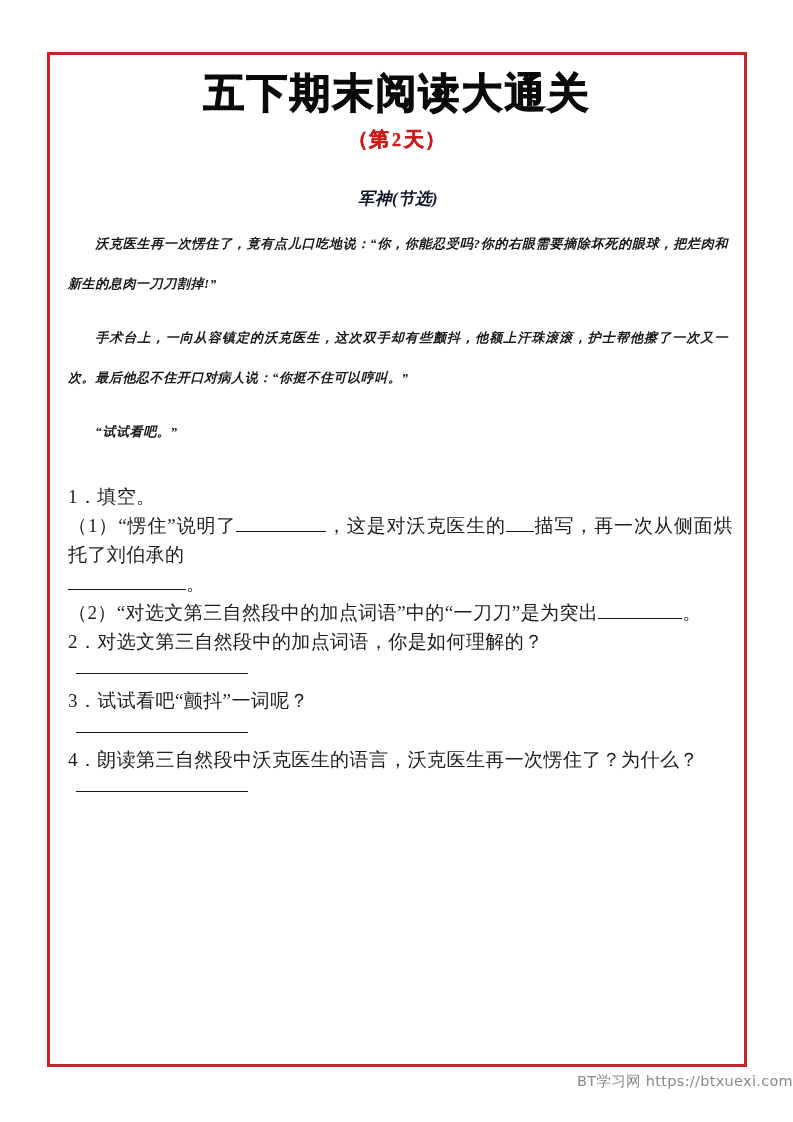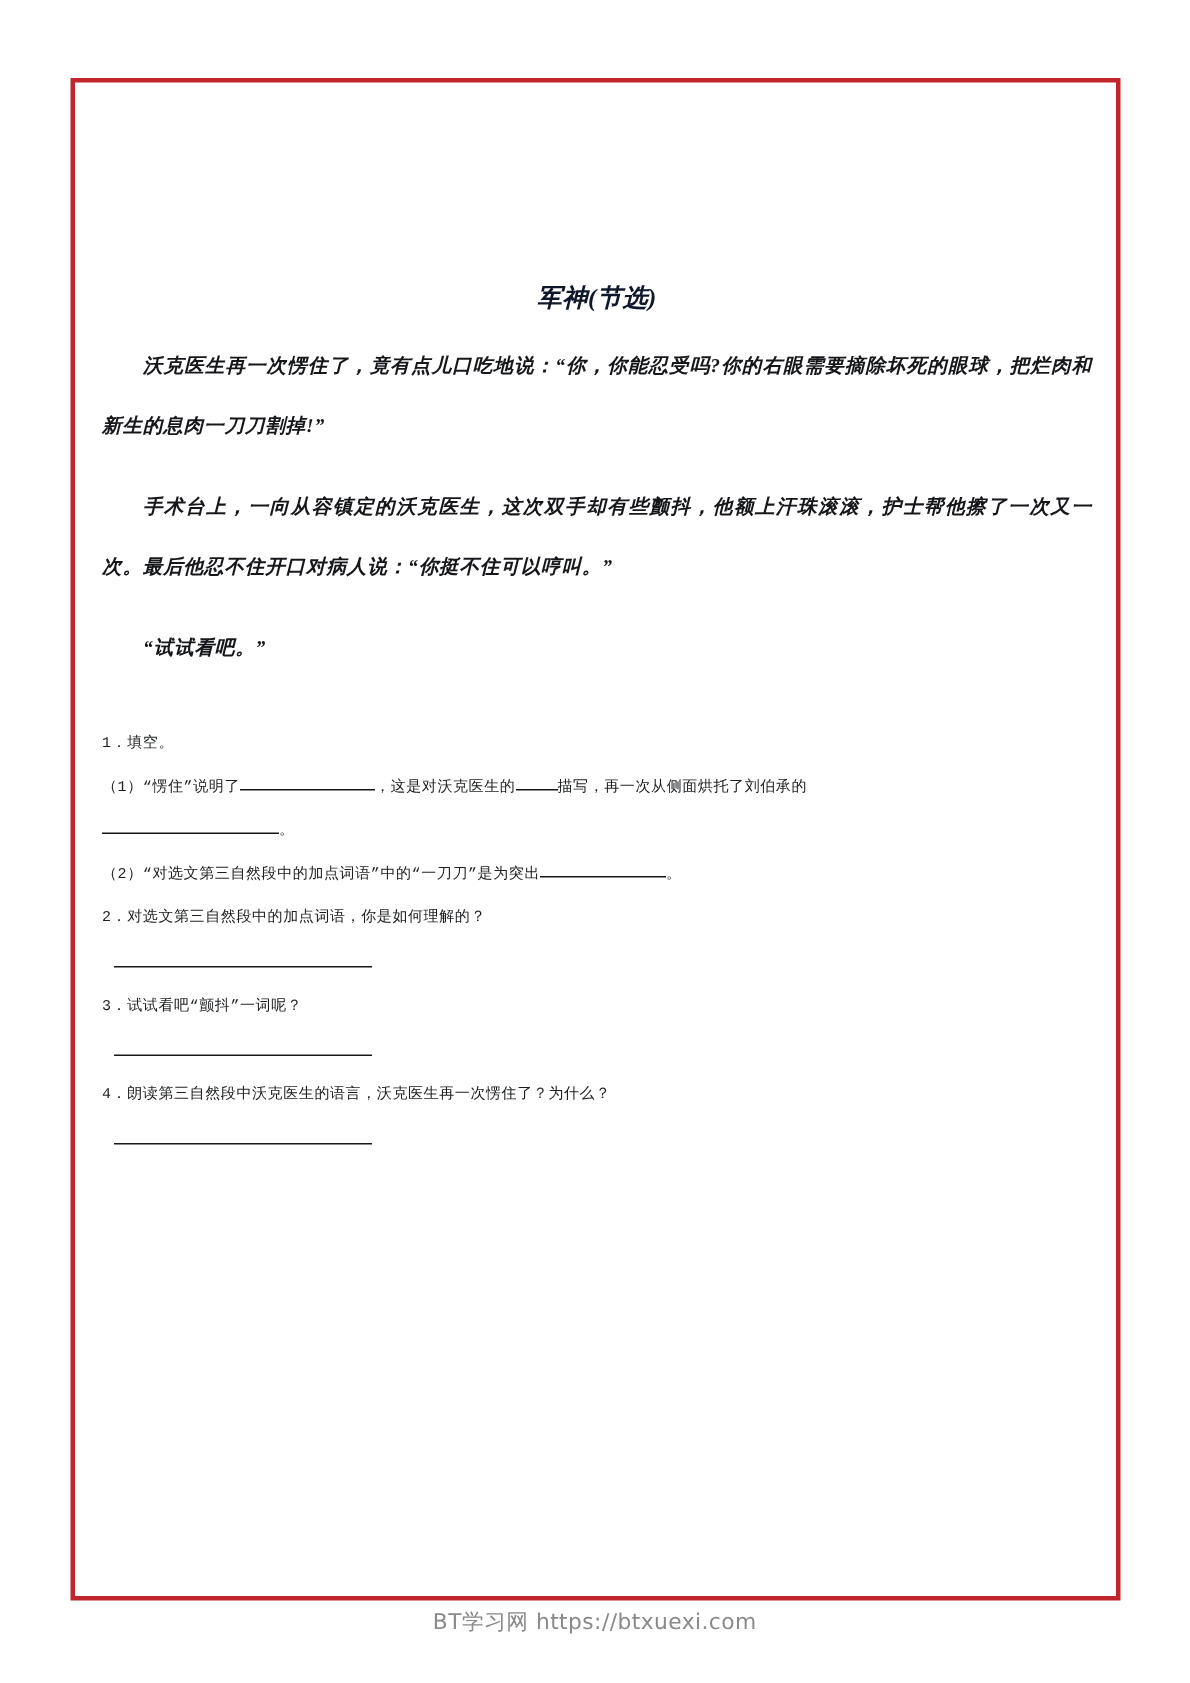--- a/index.html
+++ b/index.html
@@ -95,22 +95,22 @@
     letter-spacing: 0.6px;
     text-align: justify;
   }
 
   
   #questions-block {
     position: absolute;
     left: 68px;
     top: 482px;
     width: 665px;
-    font-family: Liberation Mono, monospace;
-    font-size: 10px;
+    font-family: Liberation Serif, serif;
+    font-size: 19px;
     color: #1b1d1f;
   }
   .q-line {
     line-height: 29px;
     letter-spacing: 0.4px;
     text-align: justify;
   }
   .q-num-line { margin-top: 0; }
   .blank-inline {
     display: inline-block;
@@ -128,34 +128,38 @@
     border-bottom: 1.9px solid #16181a;
     margin: 17px 0 12px 8px;
   }
 
   
   #footer-watermark {
     position: absolute;
     left: 0;
     top: 1072px;
     width: 793px;
-    text-align: center;
+    text-align: right;
     font-family: "DejaVu Sans", "Liberation Sans", sans-serif;
     font-size: 14.5px;
     color: #8a8a8a;
     letter-spacing: 0.3px;
   }
 </style>
 </head>
 <body>
 
 <div id="worksheet-page">
 
   <div id="red-frame"></div>
 
+  <div id="title-block">
+    <div id="main-title">五下期末阅读大通关</div>
+    <div id="subtitle-day"><span>（第</span><span class="daynum">2</span><span>天）</span></div>
+  </div>
 
   <div id="passage-block">
     <div id="passage-title">军神(节选)</div>
     <div class="passage-para">沃克医生再一次愣住了，竟有点儿口吃地说：“你，你能忍受吗?你的右眼需要摘除坏死的眼球，把烂肉和新生的息肉一刀刀割掉!”</div>
     <div class="passage-para">手术台上，一向从容镇定的沃克医生，这次双手却有些颤抖，他额上汗珠滚滚，护士帮他擦了一次又一次。最后他忍不住开口对病人说：“你挺不住可以哼叫。”</div>
     <div class="passage-para">“试试看吧。”</div>
   </div>
 
   <div id="questions-block">
 

